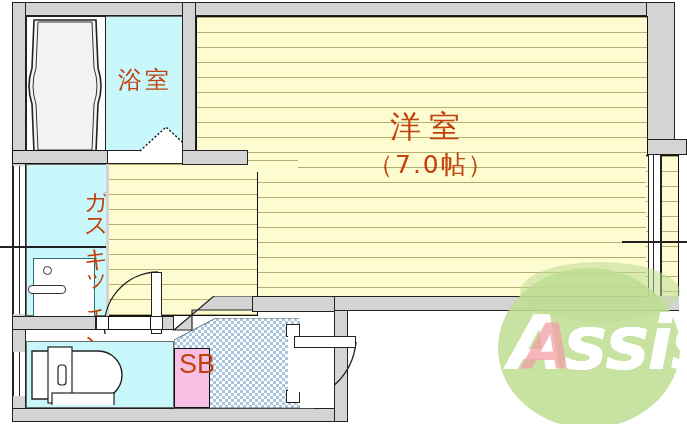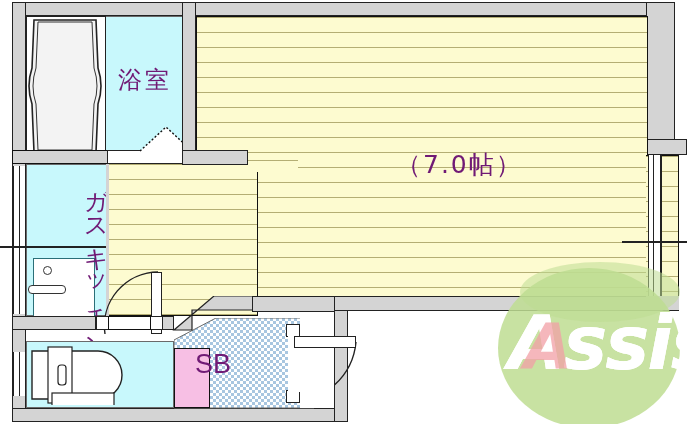--- a/index.html
+++ b/index.html
@@ -3,21 +3,21 @@
 <meta charset="utf-8">
 <style>
   html,body{margin:0;padding:0;background:#ffffff;}
   body{font-family:"Liberation Sans","DejaVu Sans",sans-serif;}
   #plan{position:relative;width:687px;height:424px;overflow:hidden;background:#ffffff;}
 
   
   .abs{position:absolute;box-sizing:border-box;}
   .wall{background:#d4d4d4;border:1px solid #222;}
   .wallnb{background:#d4d4d4;}
-  .room-label{position:absolute;color:#701a75;white-space:nowrap;line-height:1.05;}
+  .room-label{position:absolute;color:#c2410c;white-space:nowrap;line-height:1.05;}
 
   
   .fl-wood{
     background-color:#fdfbd0;
     background-image:repeating-linear-gradient(
         to bottom,
         rgba(120,110,40,.55) 0px,
         rgba(120,110,40,.55) 1px,
         rgba(0,0,0,0) 1px,
         rgba(0,0,0,0) 15px);
@@ -75,21 +75,22 @@
   <div class="abs wall" style="left:646px;top:139px;width:41px;height:16px;"></div>
 
   <div class="abs fl-wood ol-dark" style="left:196px;top:16px;width:452px;height:293px;"></div>
 
   <div class="abs fl-wood ol-dark" style="left:108px;top:164px;width:150px;height:152px;border-top:none;"></div>
 
   <div class="abs fl-wood" style="left:198px;top:160px;width:100px;height:12px;"></div>
 
   <div class="abs fl-wood ol-dark" style="left:646px;top:155px;width:33px;height:154px;border-left:none;"></div>
 
-  <div class="room-label jp" style="left:368px;top:152px;font-size:25px;letter-spacing:2px;margin-left:28px;">（7.0帖）</div>
+  <div class="room-label jp" style="left:390px;top:110px;font-size:31px;letter-spacing:8px;">洋室</div>
+  <div class="room-label jp" style="left:368px;top:152px;font-size:25px;letter-spacing:2px;">（7.0帖）</div>
 
   <div class="abs fl-water ol" style="left:26px;top:16px;width:166px;height:140px;"></div>
 
   <div class="abs" style="left:26px;top:16px;width:80px;height:140px;background:#ffffff;border:1px solid #222;"></div>
   <svg class="abs" style="left:26px;top:16px;width:80px;height:140px;" viewBox="0 0 80 140">
     <path d="M8 4 L70 4 L72 52 Q78 70 72 88 L70 136 L8 136 L6 88 Q0 70 6 52 Z" fill="#f3f3f3" stroke="#222" stroke-width="1.6"></path>
     <path d="M12 6 L66 6 L68 52 Q74 70 68 88 L66 134 L12 134 L10 88 Q4 70 10 52 Z" fill="none" stroke="#333" stroke-width="1"></path>
   </svg>
 
   <div class="room-label jp" style="left:118px;top:68px;font-size:24px;letter-spacing:3px;">浴室</div>
@@ -154,21 +155,21 @@
       </pattern>
     </defs>
     <path d="M0 22 L0 90 L140 90 L140 0 L42 0 Z" fill="url(#tilepat)" stroke="#6a6a6a" stroke-width="1"></path>
   </svg>
 
   <svg class="abs" style="left:168px;top:296px;width:110px;height:36px;" viewBox="0 0 110 36">
     <path d="M46 0 L110 0 L110 14 L24 14 L24 34 L6 34 Z" fill="#d4d4d4" stroke="#222" stroke-width="1.2"></path>
   </svg>
 
   <div class="abs fl-sb" style="left:174px;top:348px;width:36px;height:60px;"></div>
-  <div class="room-label" style="left:195px;top:352px;font-size:27px;line-height:0.95;width:30px;text-align:center;">SB</div>
+  <div class="room-label" style="left:179px;top:352px;font-size:27px;line-height:0.95;width:30px;text-align:center;">SB</div>
 
 
   <div class="abs wall" style="left:252px;top:296px;width:96px;height:16px;"></div>
   <div class="abs wall" style="left:334px;top:296px;width:14px;height:126px;"></div>
 
   <div class="abs doorleaf" style="left:294px;top:336px;width:56px;height:12px;"></div>
   <div class="abs doorleaf" style="left:350px;top:336px;width:6px;height:12px;"></div>
 
   <svg class="abs" style="left:286px;top:340px;width:74px;height:64px;" viewBox="0 0 74 64">
     <path d="M70 2 A66 66 0 0 1 4 62" fill="none" stroke="#222" stroke-width="1.4"></path>

